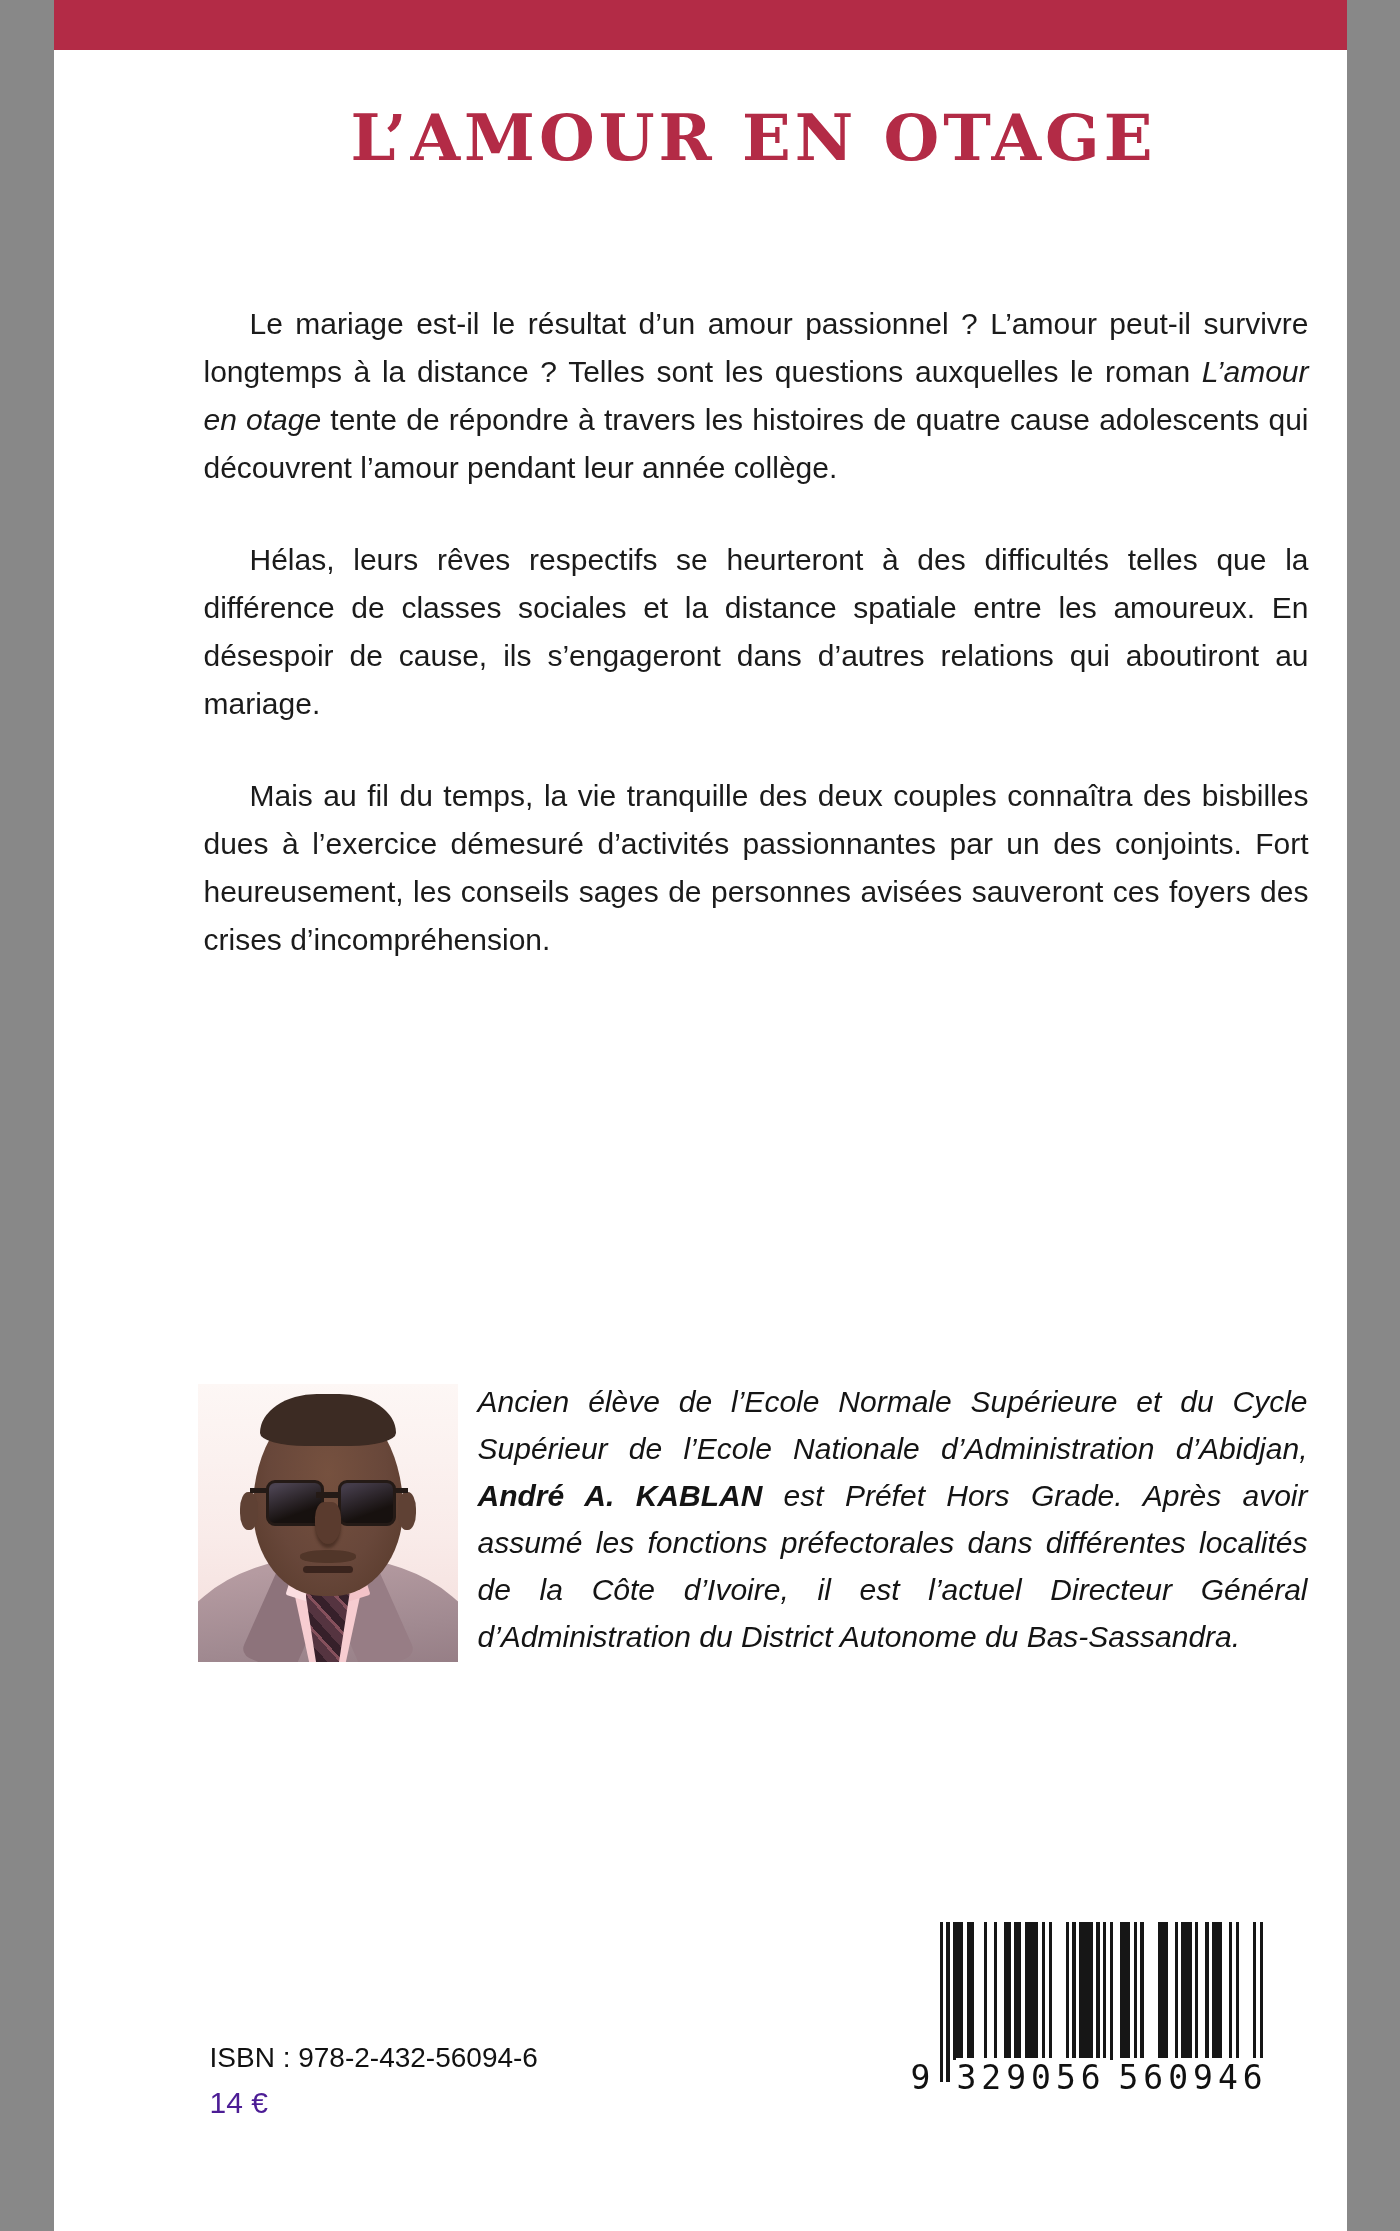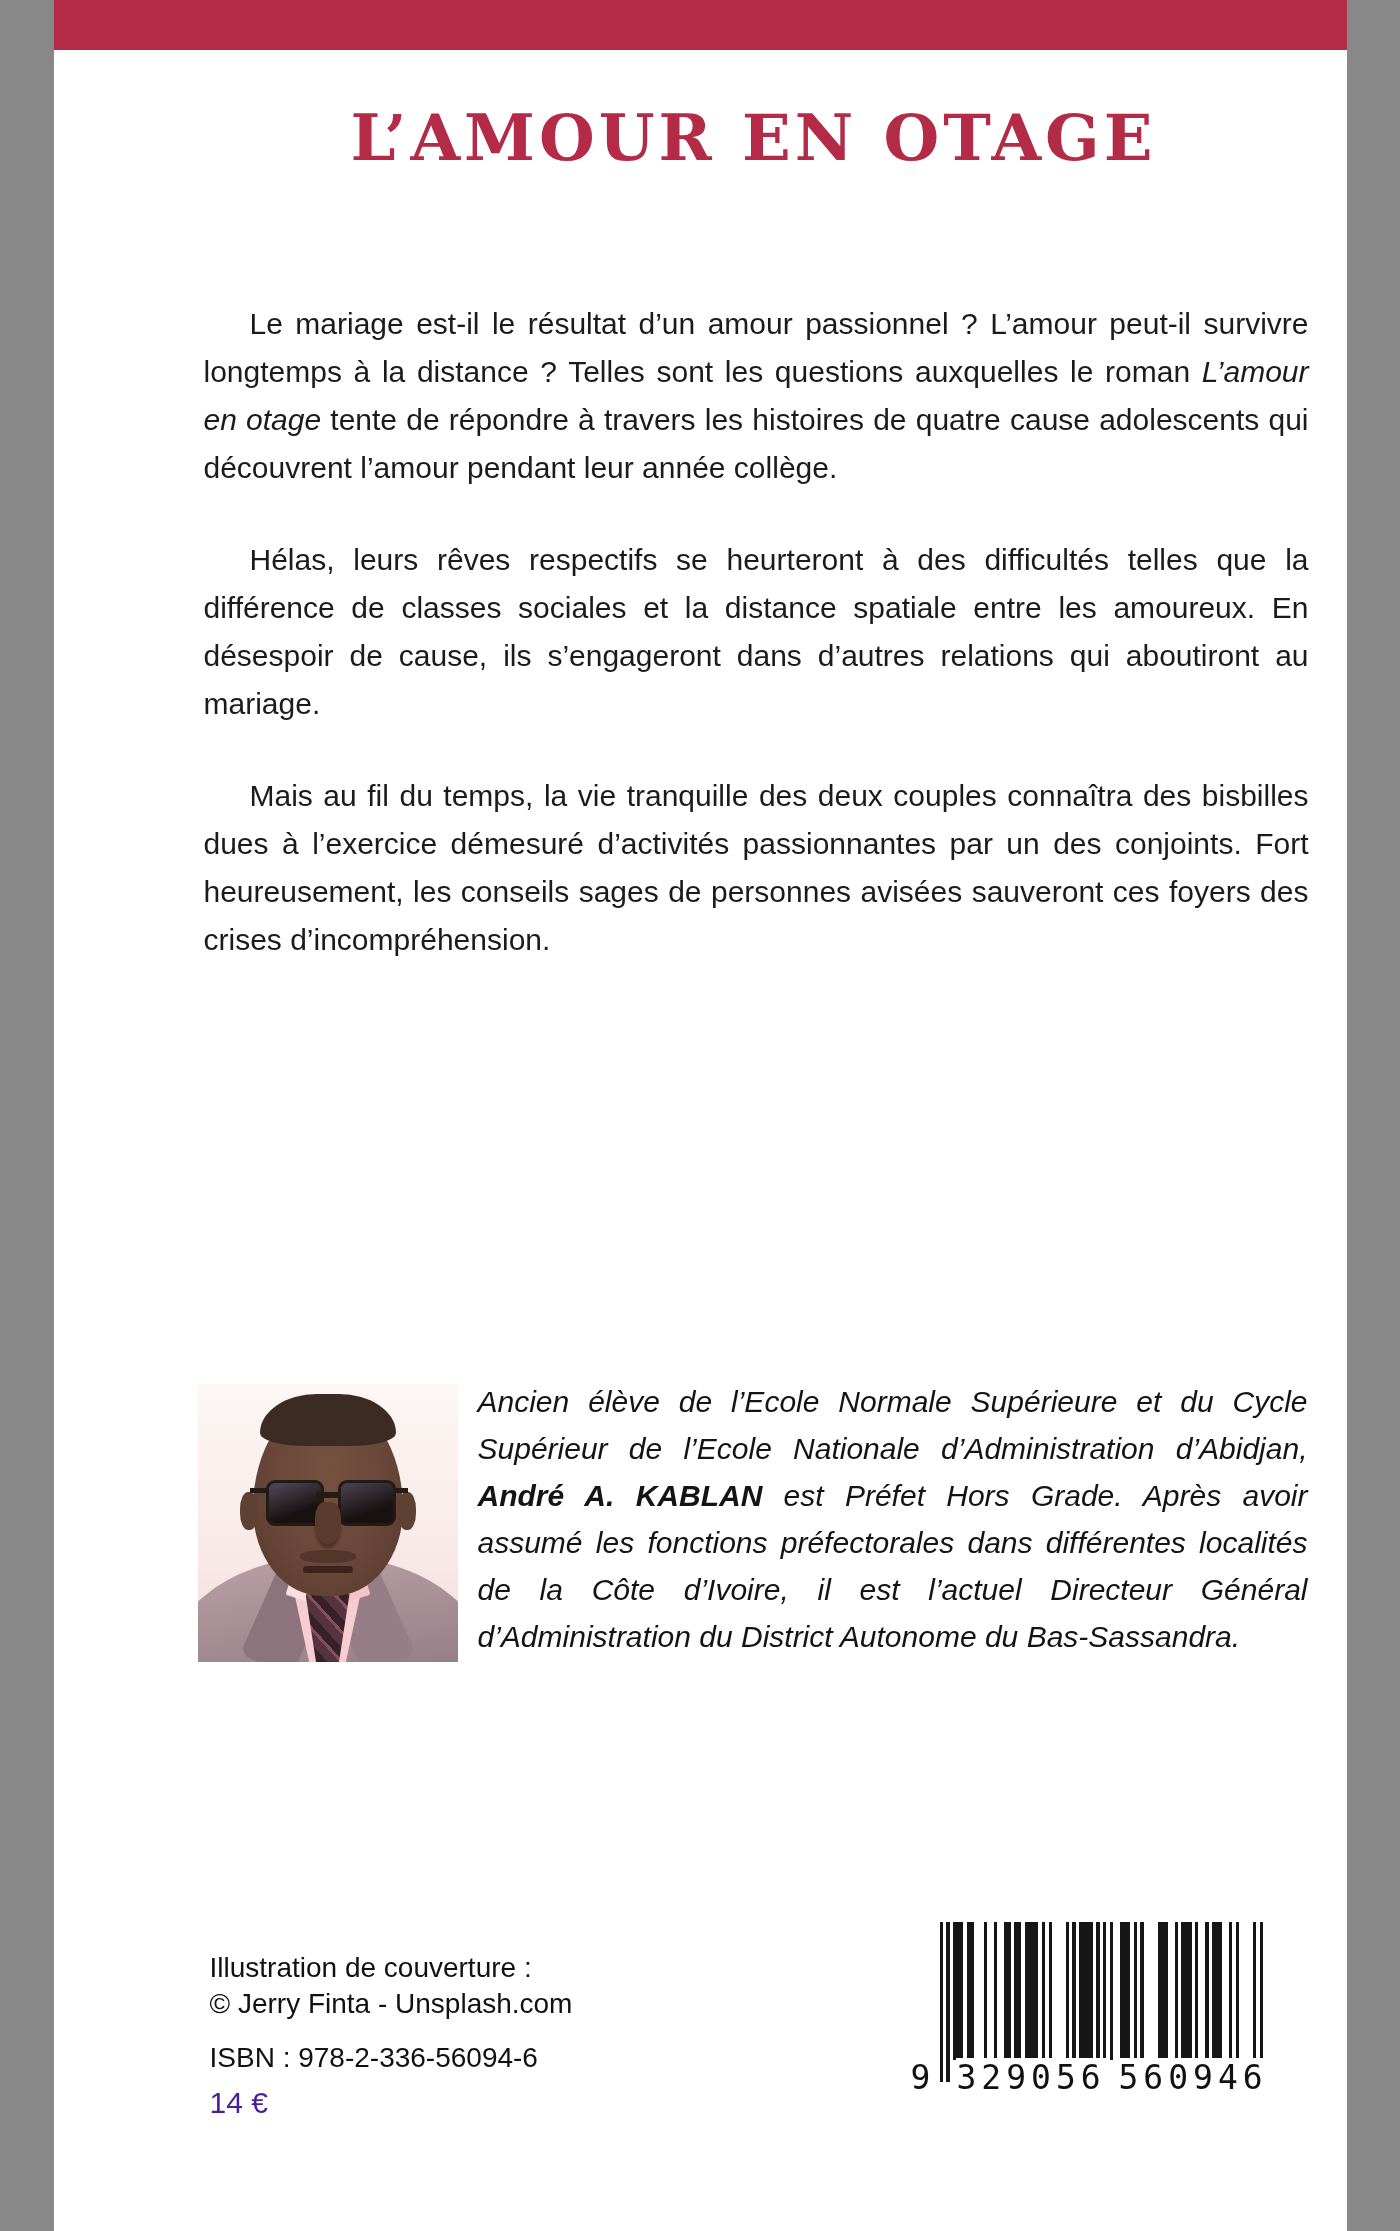--- a/index.html
+++ b/index.html
@@ -120,26 +120,22 @@
     <div class="lip-shadow"></div>
     <div class="mouth"></div>
   </div>
 
   <p class="bio-text">
     <span>Ancien élève de l’Ecole Normale Supérieure et du Cycle Supérieur de l’Ecole Nationale d’Administration d’Abidjan,</span>
     <b>André A. KABLAN</b>
     <span>est Préfet Hors Grade. Après avoir assumé les fonctions préfectorales dans différentes localités de la Côte d’Ivoire, il est l’actuel Directeur Général d’Administration du District Autonome du Bas-Sassandra.</span>
   </p>
 
-  <div class="credits">
-    <div>Illustration de couverture :</div>
-    <div>© Jerry Finta - Unsplash.com</div>
-  </div>
-
-  <div class="isbn">ISBN : 978-2-336-56094-6</div>
+
+  <div class="isbn">ISBN : 978-2-432-56094-6</div>
   <div class="price">14 €</div>
 
   <div class="barcode">
     <div class="bars">
         <s class="bar guard"></s>
         <s class="sp guard"></s>
         <s class="bar guard"></s>
         <s class="sp"></s>
         <s class="bar"></s>
         <s class="bar"></s>

